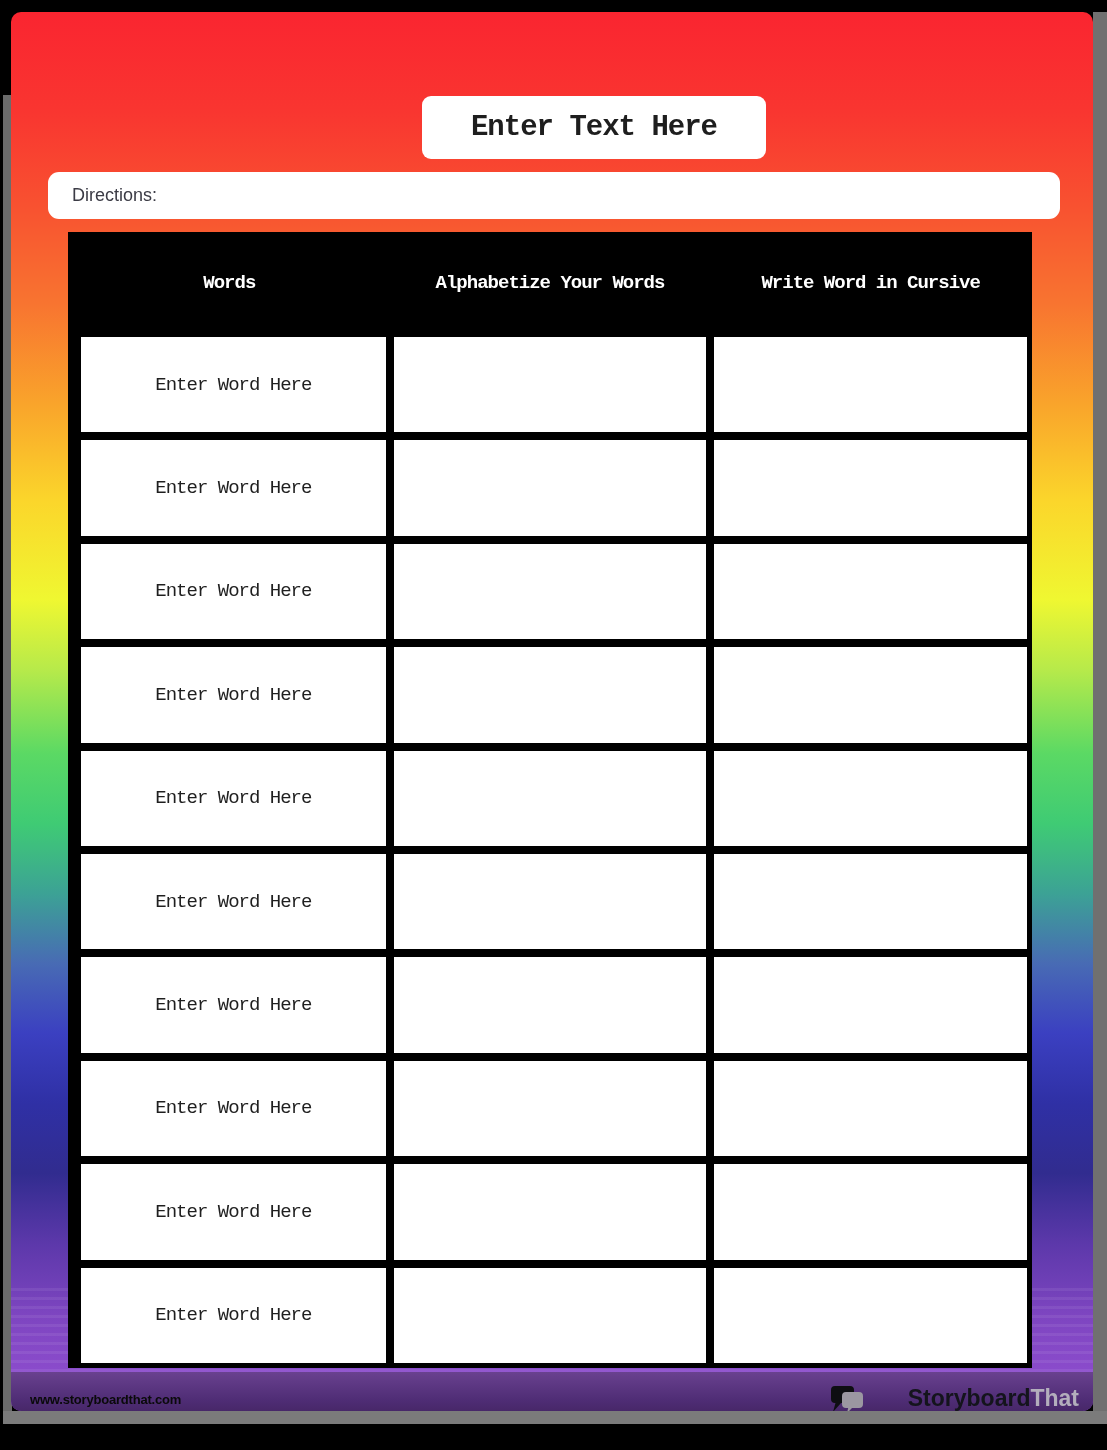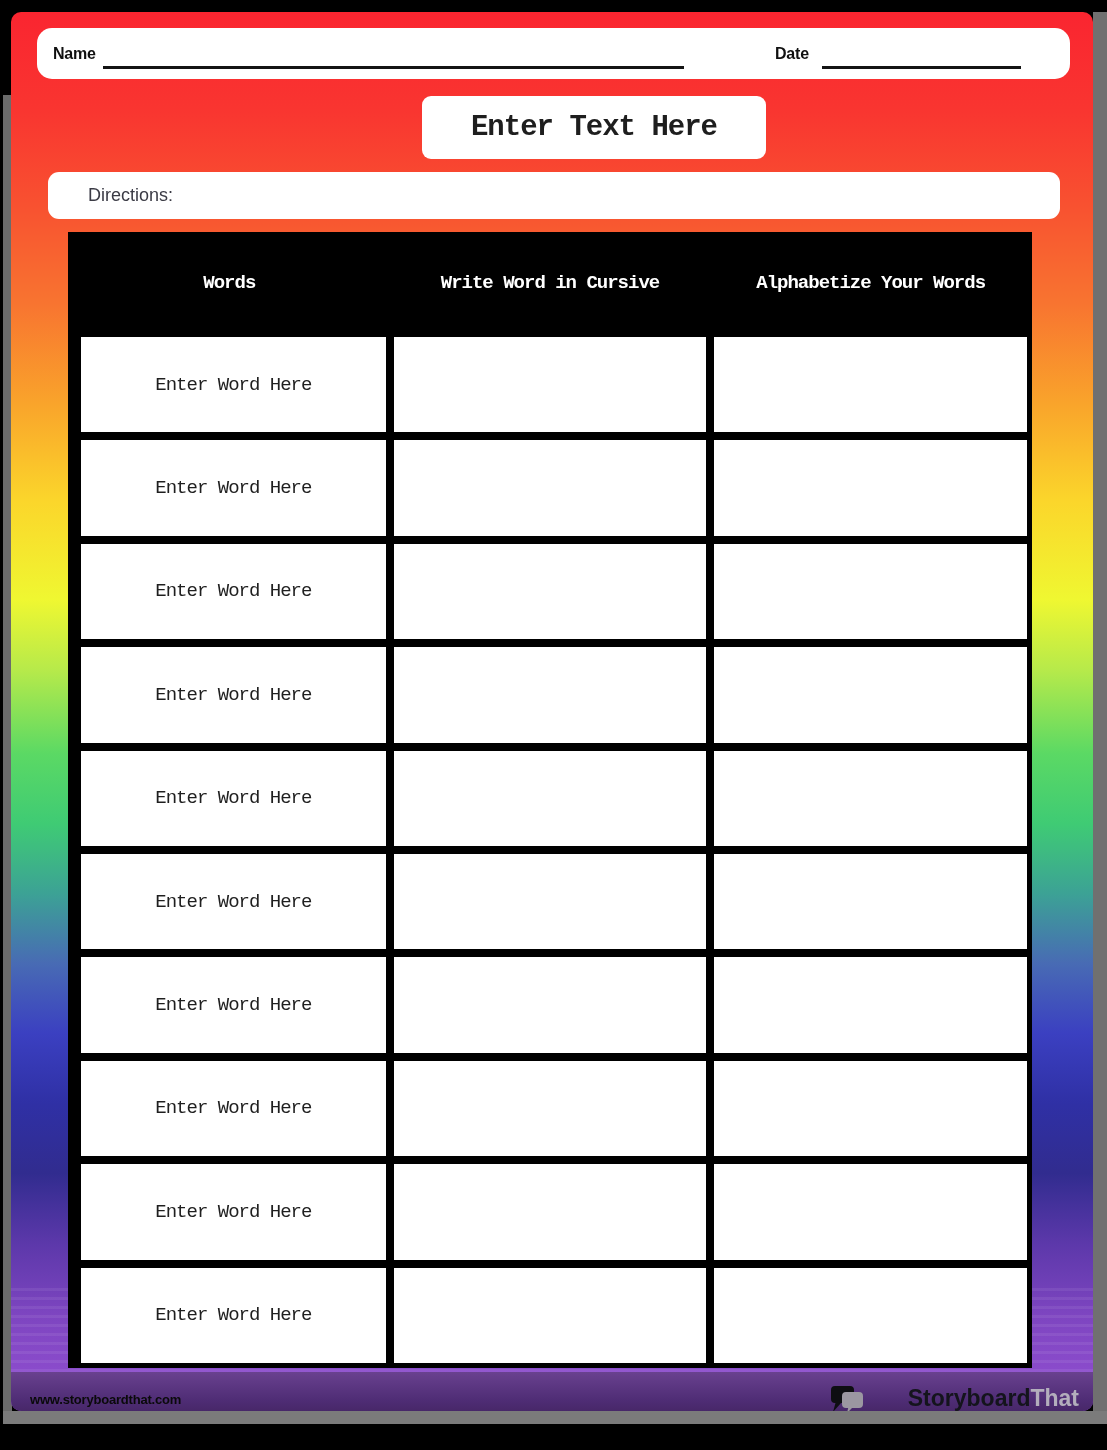--- a/index.html
+++ b/index.html
@@ -100,21 +100,21 @@
   }
 
   
   .directions-bar {
     position: absolute;
     left: 37px; top: 160px;
     width: 1012px; height: 47px;
     background: #fff;
     border-radius: 11px;
     display: flex; align-items: center;
-    padding-left: 40px;
+    padding-left: 24px;
   }
   .directions-text { font-size: 18px; color: #3B3B45; }
 
   
   .wtable {
     position: absolute;
     left: 57px; top: 220px;
     width: 964px; height: 1136px;
     background: #000;
     border: 5px solid #000;
@@ -176,39 +176,33 @@
 
 <div class="stage">
   <div class="gray-right"></div>
   <div class="gray-bottom"></div>
   <div class="gray-left"></div>
 
   <div class="page">
 
     <div class="banding"></div>
 
-    <div class="name-bar">
-      <span class="bar-label name-label">Name</span>
-      <div class="rule name-rule"></div>
-      <span class="bar-label date-label">Date</span>
-      <div class="rule date-rule"></div>
-    </div>
 
     <div class="title-box">
       <span class="title-text">Enter Text Here</span>
     </div>
 
     <div class="directions-bar">
       <span class="directions-text">Directions:</span>
     </div>
 
     <div class="wtable">
       <div class="th">Words</div>
+      <div class="th">Alphabetize Your Words</div>
       <div class="th">Write Word in Cursive</div>
-      <div class="th">Alphabetize Your Words</div>
 
     <div class="cell word">Enter Word Here</div>
         <div class="cell"></div>
         <div class="cell"></div>
         <div class="cell word">Enter Word Here</div>
         <div class="cell"></div>
         <div class="cell"></div>
         <div class="cell word">Enter Word Here</div>
         <div class="cell"></div>
         <div class="cell"></div>

